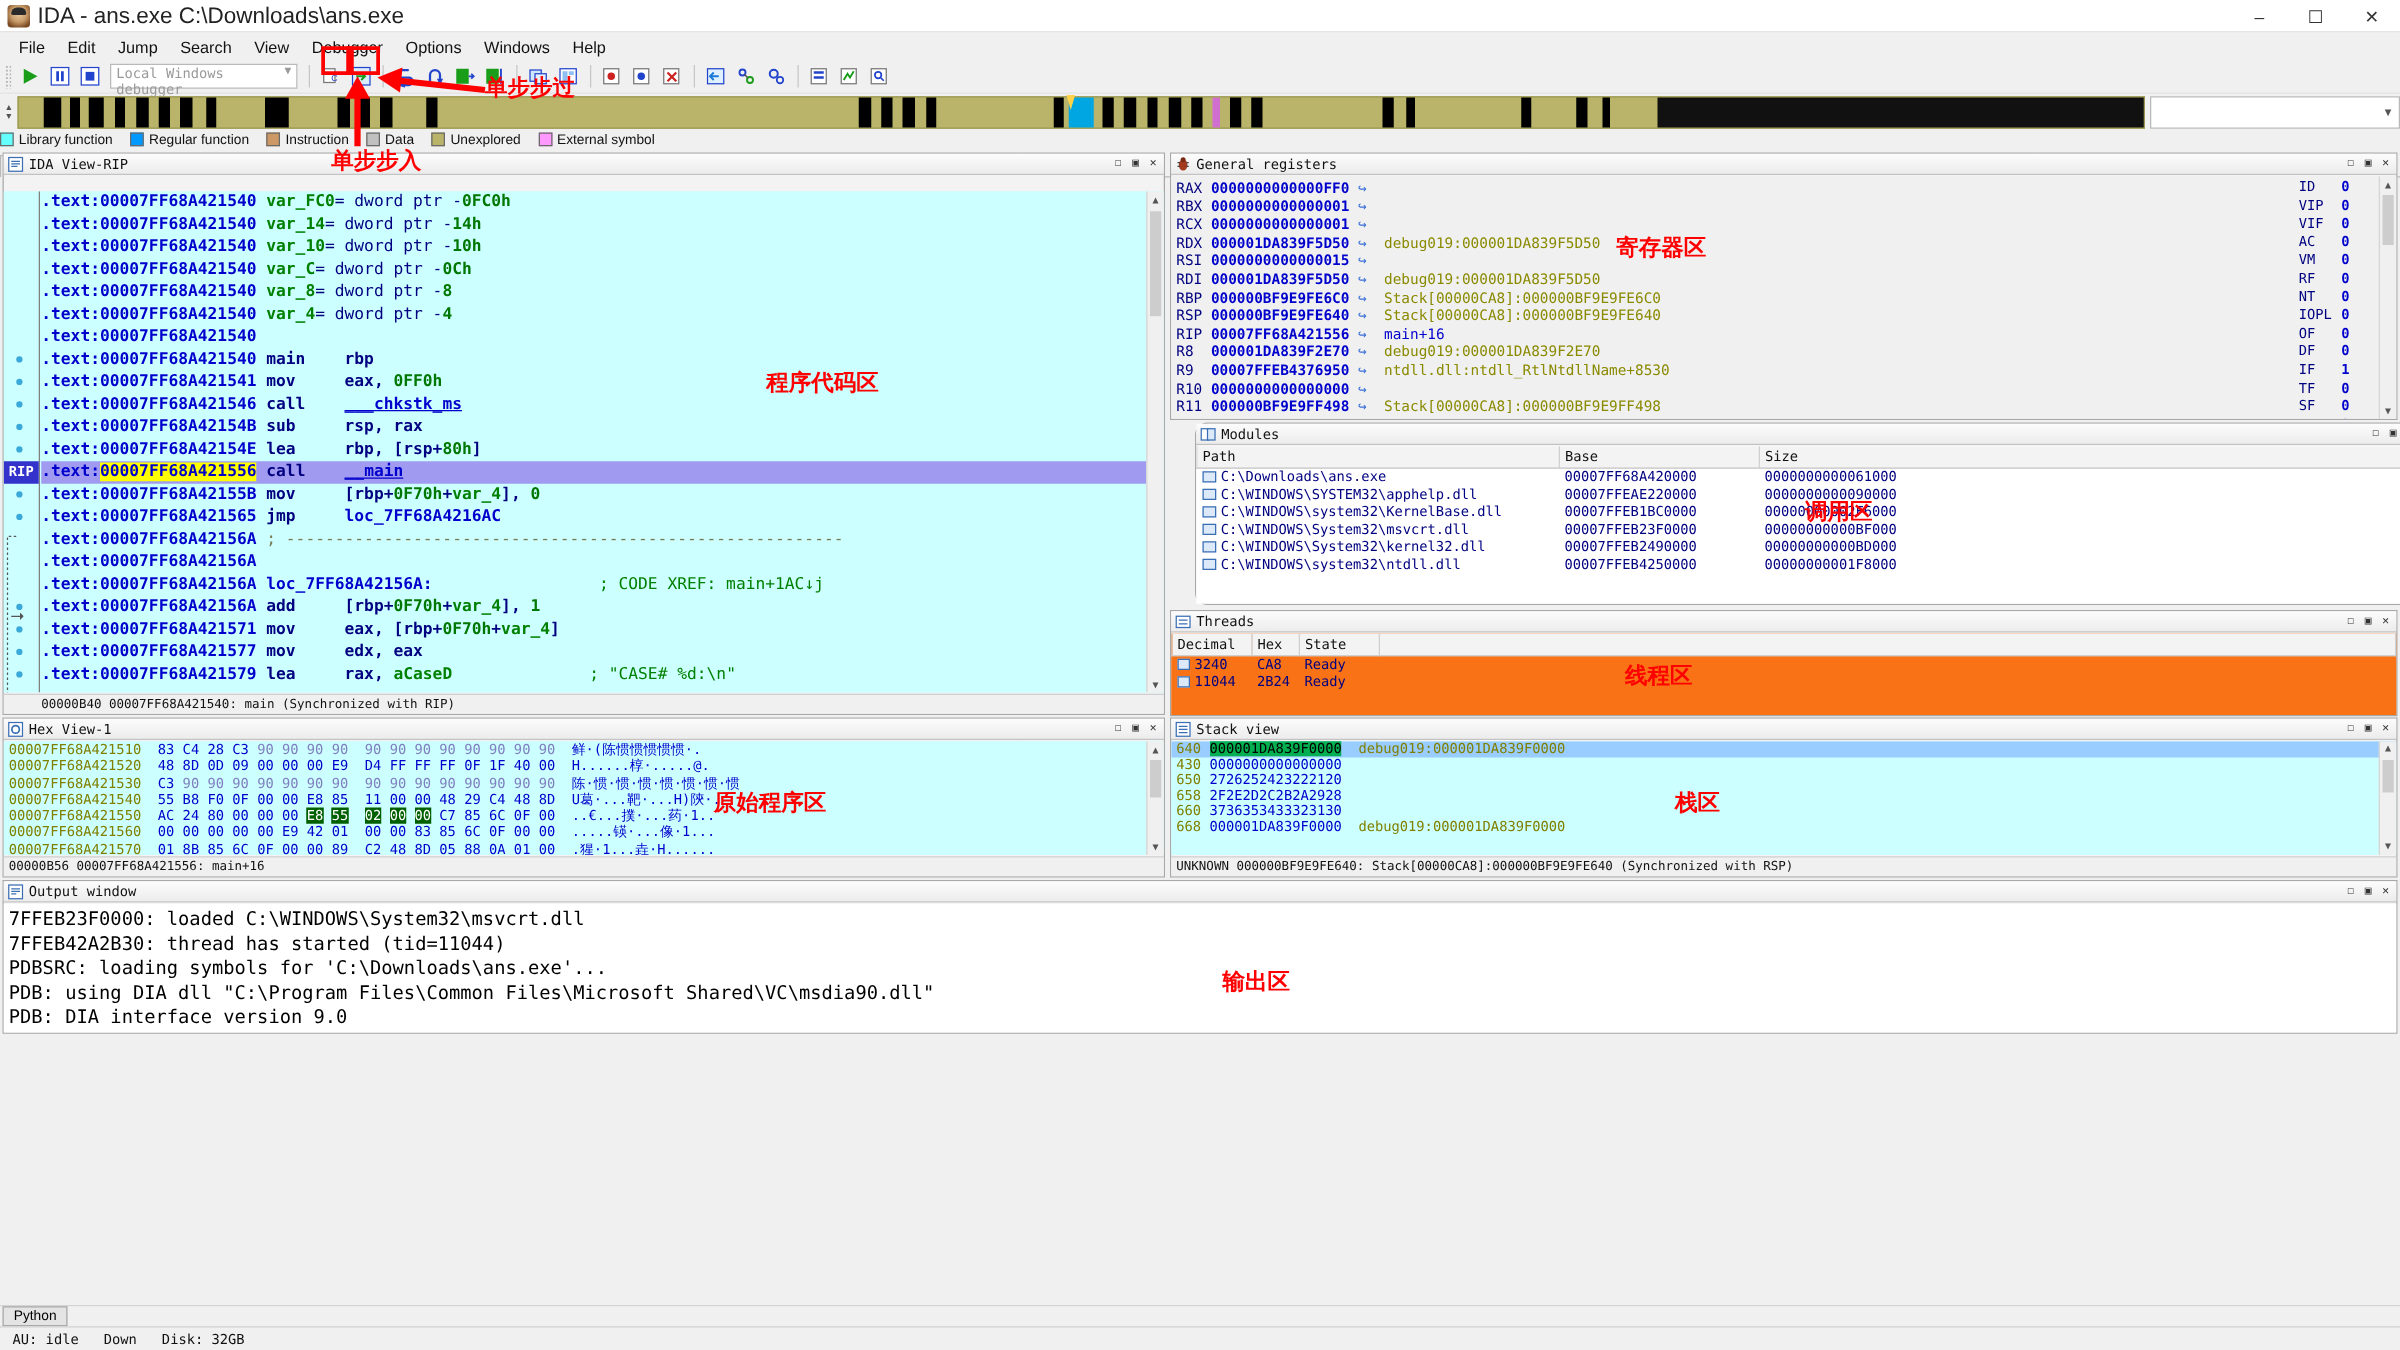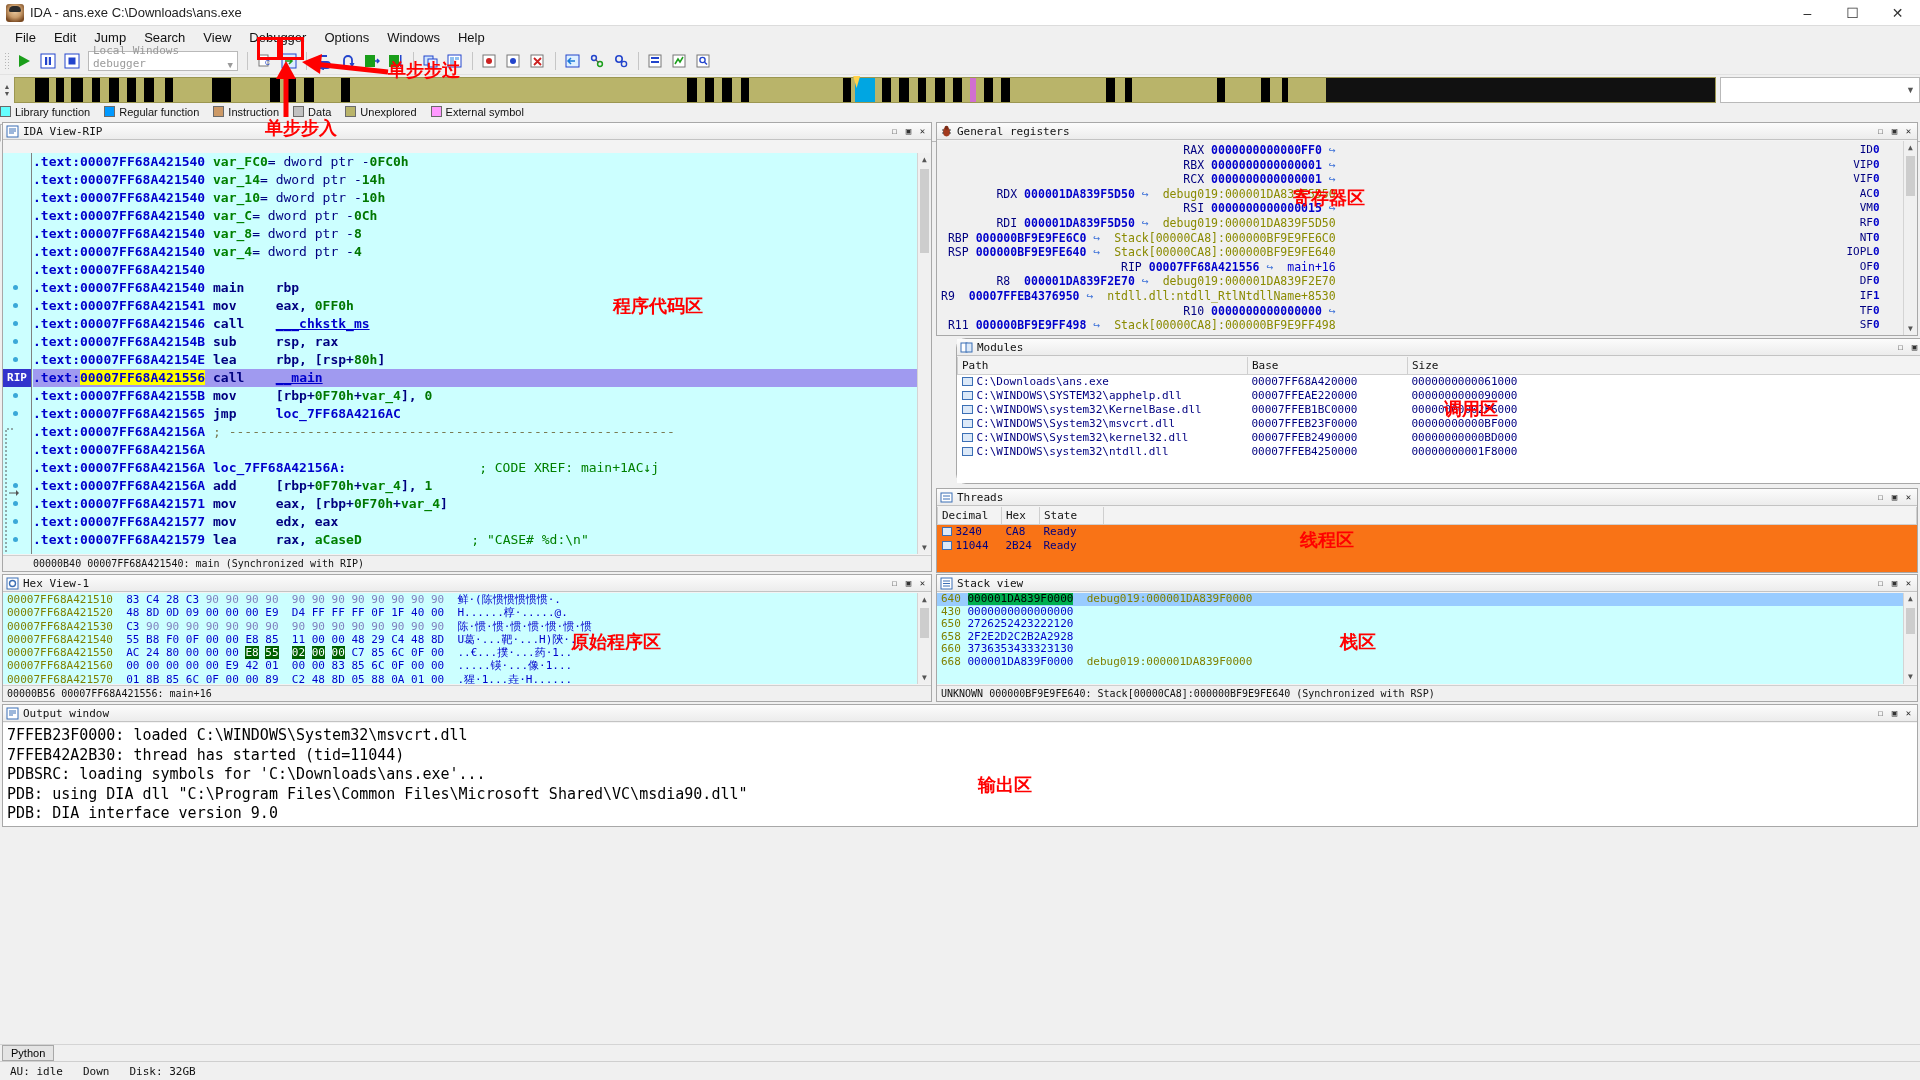--- a/index.html
+++ b/index.html
@@ -19,21 +19,21 @@
   }
   .titlebar .tb-icon {
     width: 18px; height: 18px; margin: 0 6px 0 6px; position: relative;
     background: radial-gradient(circle at 50% 40%, #e8c9a0 0%, #c89b6a 45%, #7a4a22 80%);
     border-radius: 3px;
   }
   .titlebar .tb-icon::after{
     content:""; position:absolute; left:3px; top:2px; width:12px; height:6px;
     background:#2b2b2b; border-radius: 6px 6px 2px 2px;
   }
-  .titlebar .tb-title { font-size: 13px; color: #222; }
+  .titlebar .tb-title { font-size: 18px; color: #222; }
   .win-ctrl { margin-left: auto; display: flex; height: 26px; }
   .win-ctrl div {
     width: 45px; height: 26px; display: flex; align-items: center; justify-content: center;
     font-size: 14px; color: #333;
   }
 
   
   .menubar { height: 22px; display: flex; align-items: center; padding-left: 6px; background:#f0f0f0;}
   .menubar span { padding: 2px 9px; font-size: 13px; color: #111; }
 
@@ -43,21 +43,21 @@
     background: #f0f0f0; border-bottom: 1px solid #e2e2e2;
   }
   .tbtn { width: 22px; height: 21px; display:flex; align-items:center; justify-content:center;
           font-size: 12px; position: relative; }
   .tbsep { width: 1px; height: 18px; background: #c6c6c6; margin: 0 4px; }
   .grip { width:5px;height:19px;margin-right:2px;
           background-image: radial-gradient(#b5b5b5 40%, transparent 41%);
           background-size: 3px 3px; }
   .dbgsel {
     width: 150px; height: 20px; border: 1px solid #b9b9b9; background: #fff;
-    display: flex; align-items: flex-end; padding: 0 4px; margin: 0 3px;
+    display: flex; align-items: flex-start; padding: 0 4px; margin: 0 3px;
     font-family: "DejaVu Sans Mono", monospace; font-size: 11px; color: #9a9a9a;
   }
   .dbgsel .caret { margin-left: auto; color: #9a9a9a; font-size: 9px; }
 
   
   .navband {
     height: 26px; margin: 2px 0 0 0; display: flex; align-items: stretch;
     position: relative;
   }
   .navband .arrows { width: 14px; display:flex; flex-direction:column;
@@ -136,21 +136,21 @@
   .vs-arrow { position:absolute; left:0; right:0; height:13px; display:flex;align-items:center;
      justify-content:center; font-size:8px; color:#555; }
   .statusline {
     position:absolute; left:0; right:0; bottom:0; height:16px; background:#f0f0f0;
     border-top:1px solid #cfcfcf; display:flex; align-items:center; gap:6px; padding-left:30px;
     font-family:"DejaVu Sans Mono", monospace; font-size:10px; color:#111;
   }
 
   
   .regbody { position:absolute; inset:18px 0 0 0; background:#f0f0f0; overflow:hidden;
-     font-family:"DejaVu Sans Mono", monospace; font-size:11.5px;text-align:right; }
+     font-family:"DejaVu Sans Mono", monospace; font-size:11.5px; }
   .regcol { position:absolute; left:4px; top:2px; }
   .regrow { height:14.6px; white-space:pre; }
   .rname { color:#000080; }
   .rval  { color:#0000cc; font-weight:bold; }
   .rarrow{ color:#3a6fd8; }
   .rcmt  { color:#8a8a00; }
   .rcmt2 { color:#0000cc; }
   .flagcol { position:absolute; right:16px; top:2px; width:62px; font-size:11px; }
   .flagrow { height:14.6px; display:flex; white-space:pre; }
   .flagrow .fn2 { color:#000080; width:34px; }

